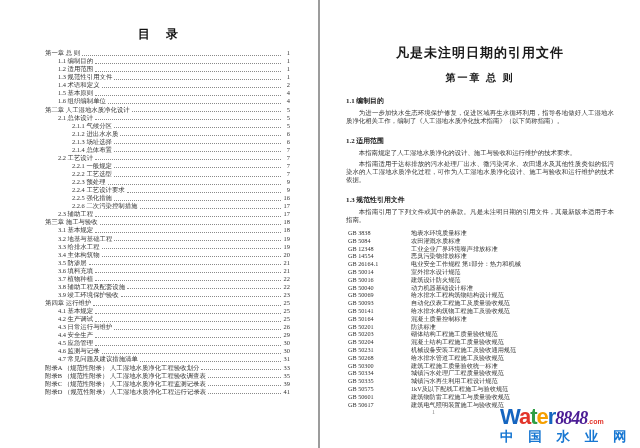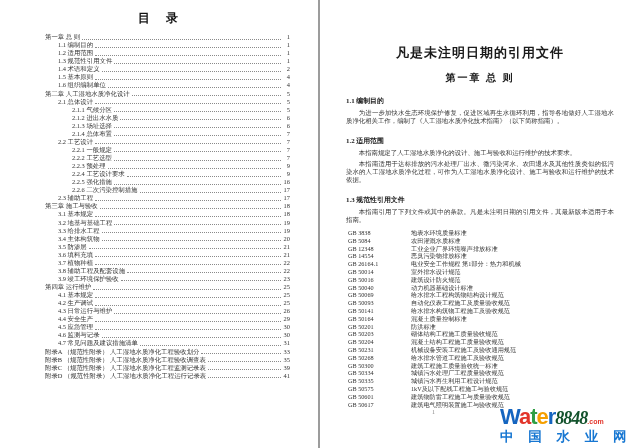--- a/index.html
+++ b/index.html
@@ -6,21 +6,21 @@
   html,body { background:#fff; }
   .canvas {
     position:relative; width:640px; height:448px; background:#ffffff;
     overflow:hidden; font-family:"Liberation Serif","DejaVu Serif",serif; color:#333;
   }
   .divider { position:absolute; left:318px; top:0; width:2px; height:448px; background:#9c9c9c; }
 
   
   .page-left { position:absolute; left:0; top:0; width:318px; height:448px; }
   .toc-title {
-    padding-top:10px; text-align:center; font-size:12px; font-weight:bold; color:#111;
+    padding-top:26px; text-align:center; font-size:12px; font-weight:bold; color:#111;
     letter-spacing:2px;
   }
   .toc { margin:6px 28px 0 45px; }
   .toc-line {
     display:flex; align-items:flex-end; height:8.07px;
     font-size:6.4px; line-height:8px; color:#333; white-space:nowrap;
   }
   .toc-line.lv1 { padding-left:13px; }
   .toc-line.lv2 { padding-left:27px; }
   .toc-text { flex:none; }
@@ -48,21 +48,21 @@
 
   
   .watermark {
     position:absolute; right:-2px; bottom:5px; width:142px;
     font-family:"Liberation Sans","DejaVu Sans",sans-serif; text-align:left;
     line-height:1;
   }
   .brand-line { white-space:nowrap; }
   .brand-letter { font-size:22px; font-weight:bold; letter-spacing:-1px; }
   .brand-suffix {
-    font-size:18px; font-style:italic; font-weight:bold; color:#14532d;
+    font-size:18px; font-style:italic; font-weight:bold; color:#4c1d95;
     font-family:"Liberation Serif","DejaVu Serif",serif; letter-spacing:-1px;
   }
   .brand-domain { font-size:7px; font-weight:bold; color:#e2342a; }
   .brand-subtitle {
     margin-top:2px; font-size:13.5px; font-weight:bold; color:#1777d2;
     letter-spacing:5.5px; white-space:nowrap;
   }
 </style>
 </head>
 <body>

